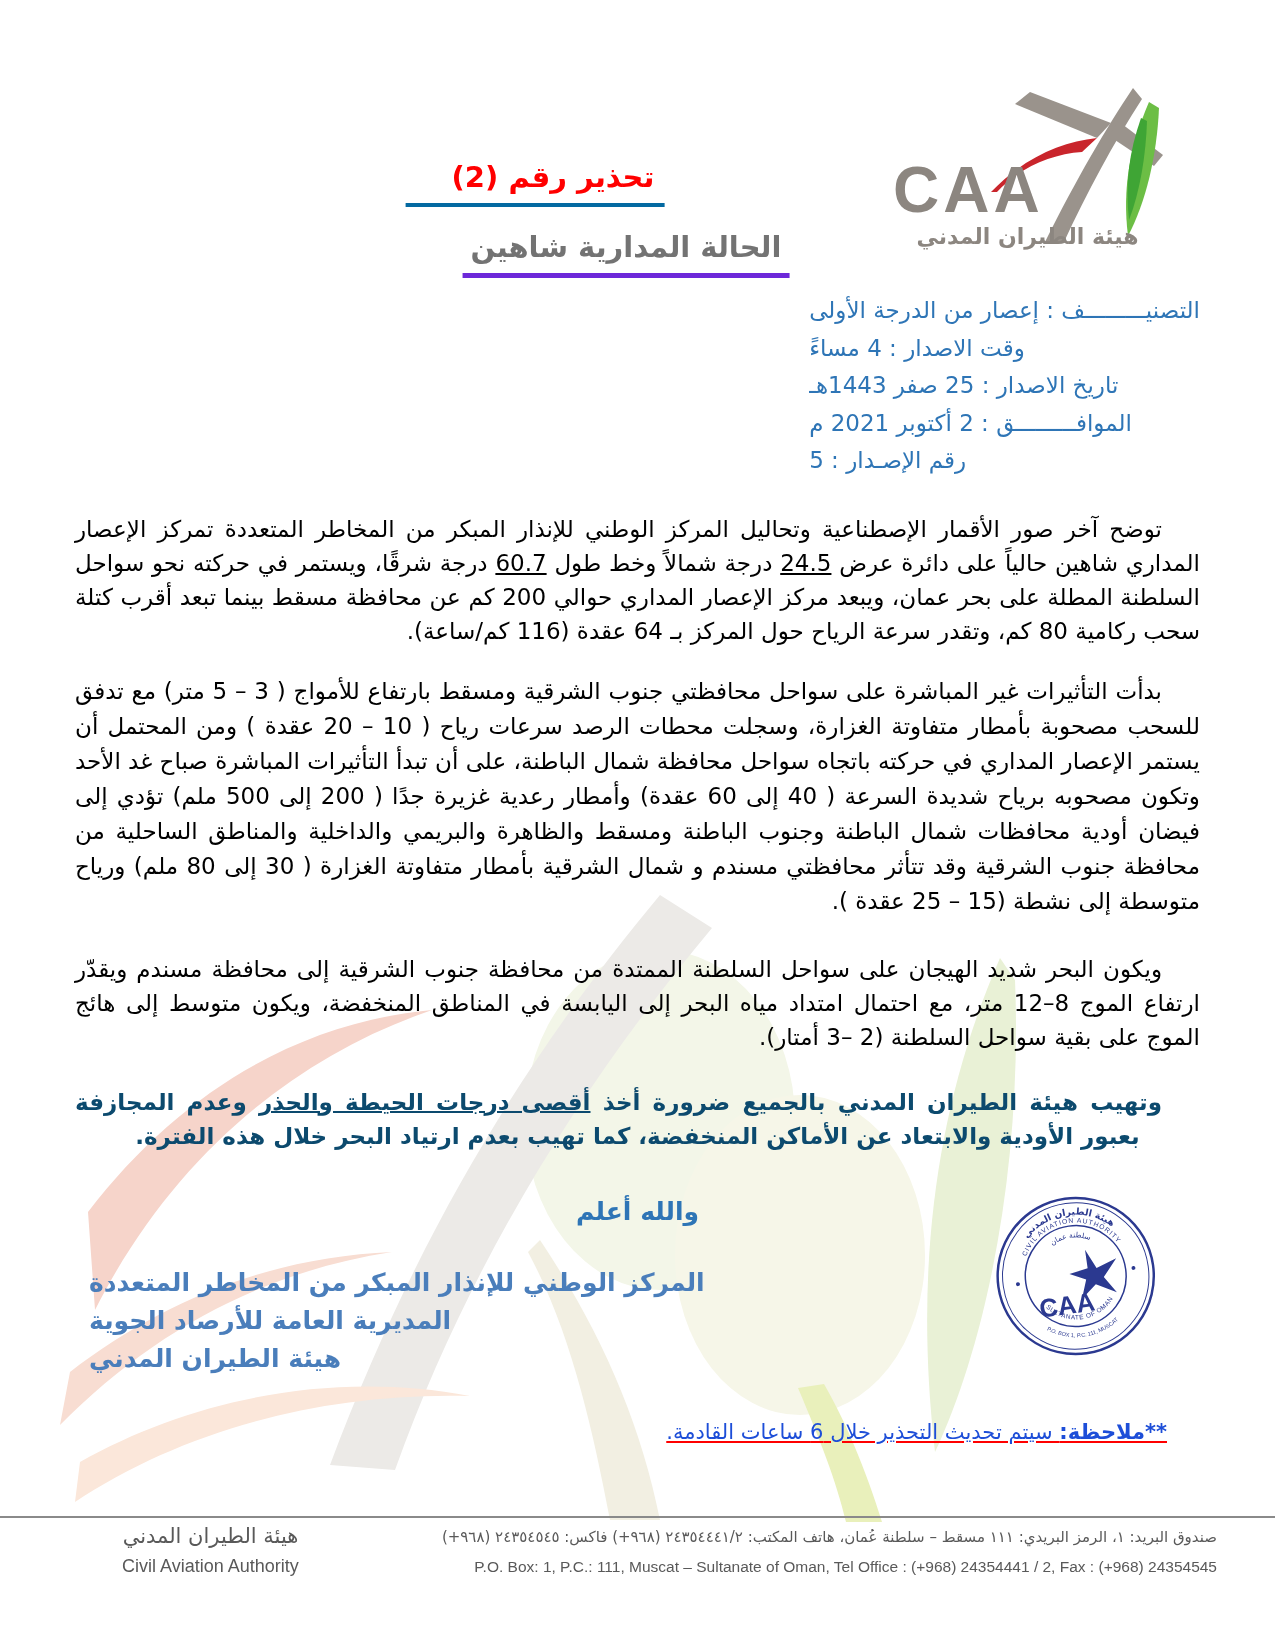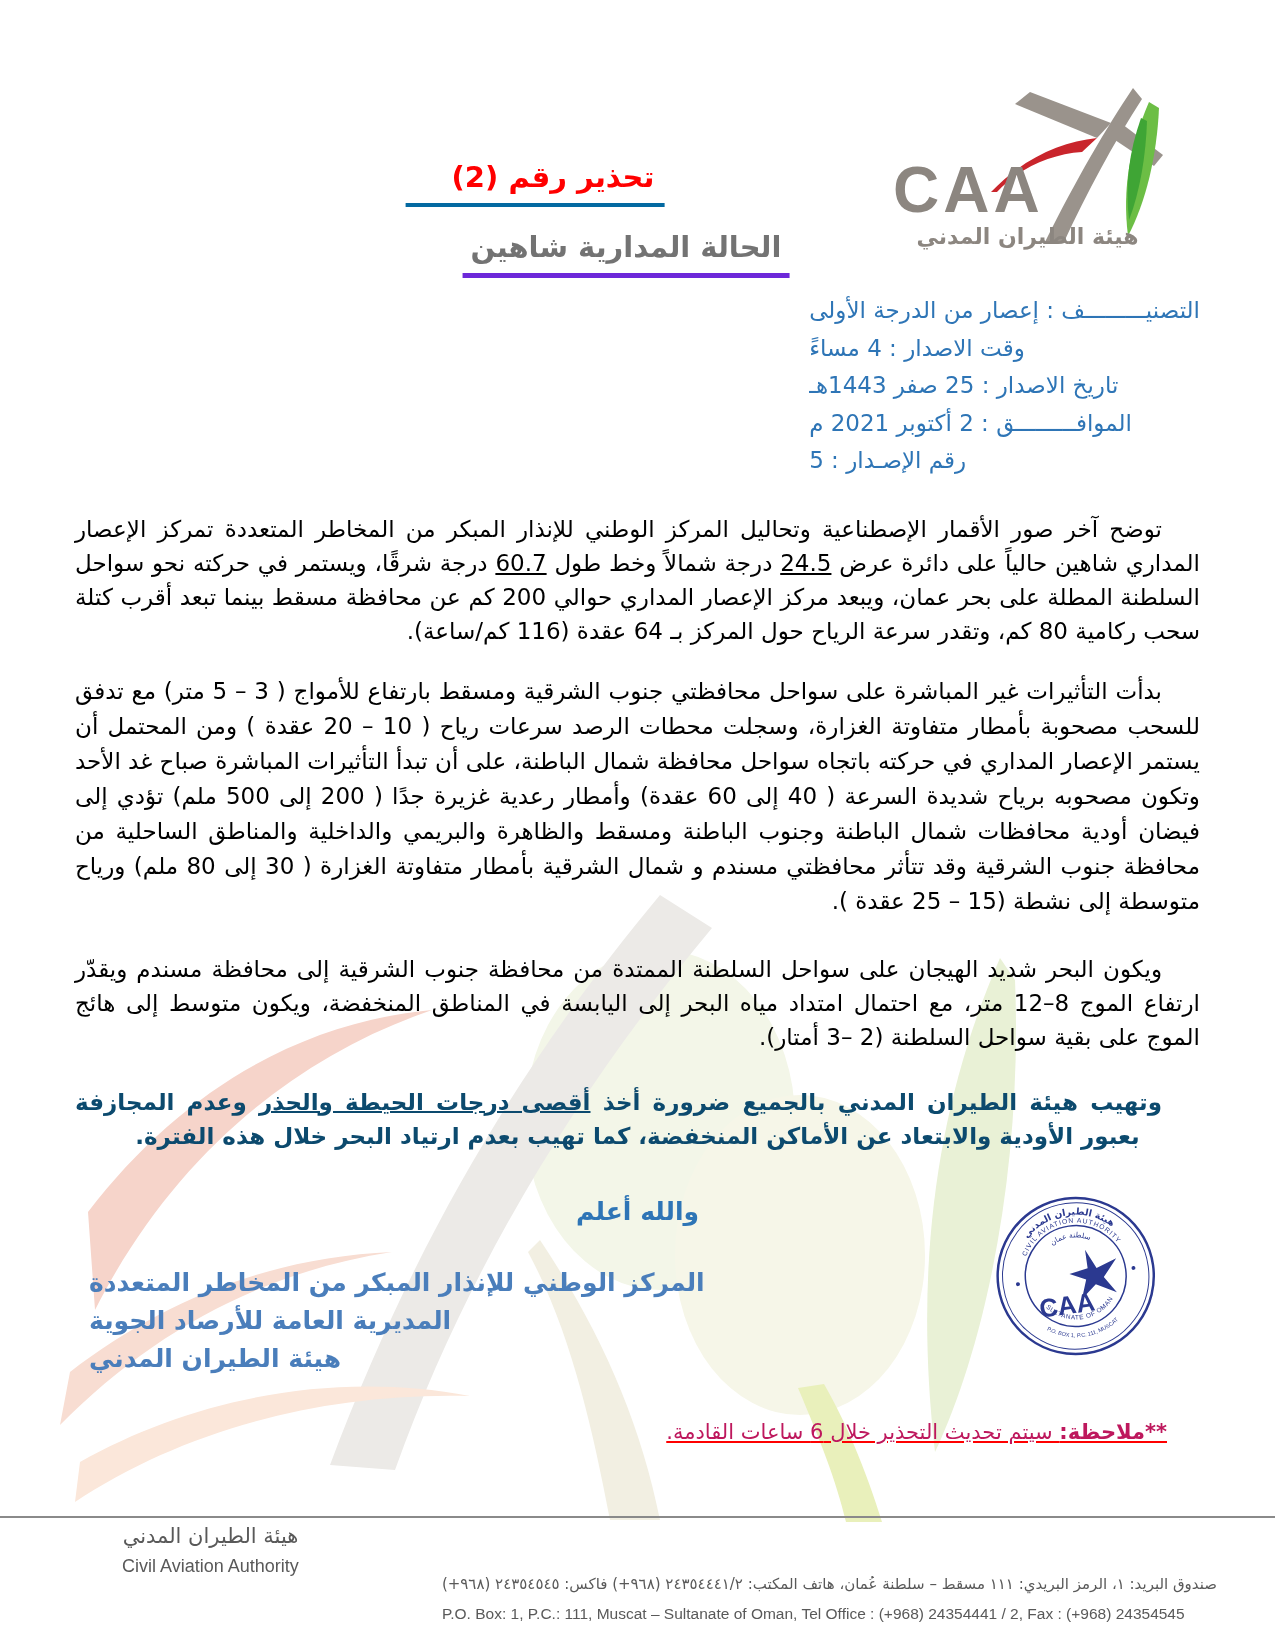--- a/index.html
+++ b/index.html
@@ -57,33 +57,33 @@
   }
   .signature{
     color:#4A7EBB;font-weight:bold;font-size:25px;line-height:38px;text-align:left;
     transform:translateX(14px); 
   }
   .signature div{white-space:nowrap;}
   
   .seal{position:absolute;left:992px;top:1192px;transform:rotate(-8deg);}
   
   .note{
-    position:absolute;top:1420px;right:108px;direction:rtl;color:#be185d;font-size:21px;
+    position:absolute;top:1420px;right:108px;direction:rtl;color:#1d4ed8;font-size:21px;
     text-decoration:underline;text-decoration-color:#FF0000;white-space:nowrap;
   }
   .note .note-label{font-weight:bold;}
   
   .footer-rule{position:absolute;top:1516px;left:0;right:0;border-top:2px solid #8a8a8a;}
   .footer-org{
     position:absolute;left:88px;top:1524px;width:245px;text-align:center;color:#595959;
   }
   .footer-org .org-ar{font-size:21px;direction:rtl;}
   .footer-org .org-en{font-size:18px;margin-top:8px;font-family:"Liberation Sans",sans-serif;}
   .footer-contact{
-    position:absolute;right:58px;top:1569px;color:#595959;line-height:30px;
+    position:absolute;right:58px;top:1522px;text-align:right;color:#595959;line-height:30px;
   }
   .footer-contact .contact-ar{font-size:15px;direction:rtl;}
   .footer-contact .contact-en{font-size:15.5px;font-family:"Liberation Sans",sans-serif;direction:ltr;}
 </style>
 </head>
 <body>
 
 <div class="page">
 
   <svg class="watermark" width="1275" height="1650" viewBox="0 0 1275 1650">

